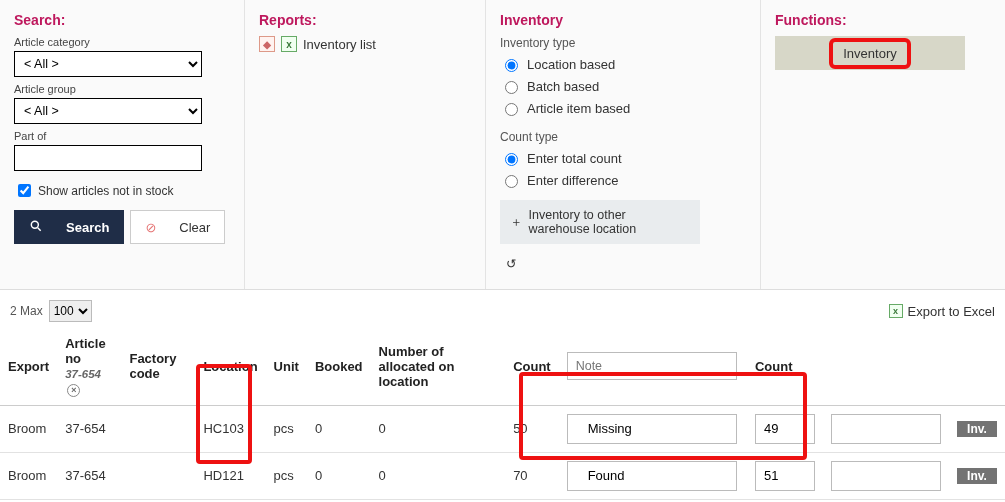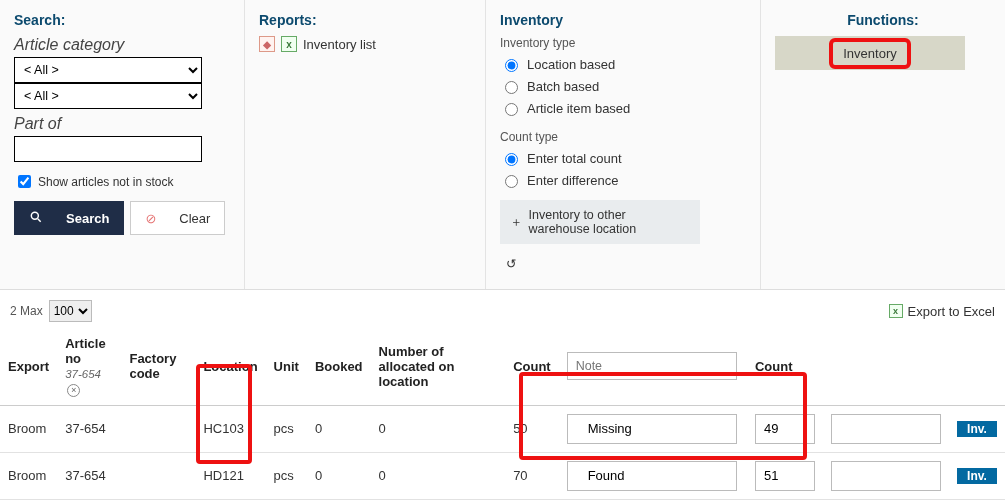--- a/index.html
+++ b/index.html
@@ -13,38 +13,37 @@
   }
   .top {
     display: flex;
     border-bottom: 1px solid #ddd;
     background: #fafafa;
   }
   .panel {
     padding: 12px 14px;
     border-right: 1px solid #e3e3e3;
   }
-  .panel:last-child { border-right: none; text-align: center; }
+  .panel:last-child { border-right: none; }
   .panel-search { width: 245px; }
   .panel-reports { width: 241px; }
   .panel-inventory { width: 275px; }
   .panel-functions { flex: 1; }
   .panel-title {
     font-weight: bold;
     font-size: 14px;
     margin-bottom: 8px;
-    color: #0c4a6e;
+    color: #be185d;
   }
   .field-label {
-    font-size: 16px;
+    font-size: 11px;
     color: #444;
     margin-top: 6px;
     margin-bottom: 3px;
     display: block;
-    font-style: italic;
   }
   select.full, input.full {
     width: 188px;
     height: 26px;
     font-size: 12.5px;
     border: 1px solid #000000;
     background: #fff;
     padding: 2px 5px;
   }
   .chk-row {
@@ -181,21 +180,21 @@
     font-size: 13px;
     padding: 8px 8px;
     vertical-align: middle;
   }
   table.grid thead th {
     font-weight: bold;
     border-bottom: 1px solid #ccc;
     color: #222;
   }
   .subth {
-    font-weight: normal;
+    font-weight: bold;
     font-size: 11.5px;
     color: #666;
     font-style: italic;
   }
   .circ-x {
     display:inline-flex;
     width:13px;height:13px;
     border:1px solid #888;
     border-radius:50%;
     align-items:center;justify-content:center;
@@ -218,21 +217,21 @@
   .note-header-input {
     width: 170px;
     height: 28px;
     border:1px solid #bbb;
     padding:2px 8px;
     font-size:12.5px;
     color:#777;
     background:#fff;
   }
   .inv-btn {
-    background:#0369a1;
+    background:#737373;
     color:#fff;
     font-weight:bold;
     font-size:12px;
     border:none;
     width:40px;height:16px;
     cursor:pointer;
   }
   select.pagesize {
     height:22px;
     font-size:12px;
@@ -253,20 +252,21 @@
 <div class="top">
 
   <div class="panel panel-search">
     <div class="panel-title">Search:</div>
 
     <span class="field-label">Article category</span>
     <select class="full">
       <option>&lt; All &gt;</option>
     </select>
 
+    <span class="field-label">Article group</span>
     <select class="full">
       <option>&lt; All &gt;</option>
     </select>
 
     <span class="field-label">Part of</span>
     <input class="full" type="text" value="" style="">
 
     <label class="chk-row">
       <input type="checkbox" checked="" style="">
       <span>Show articles not in stock</span>

